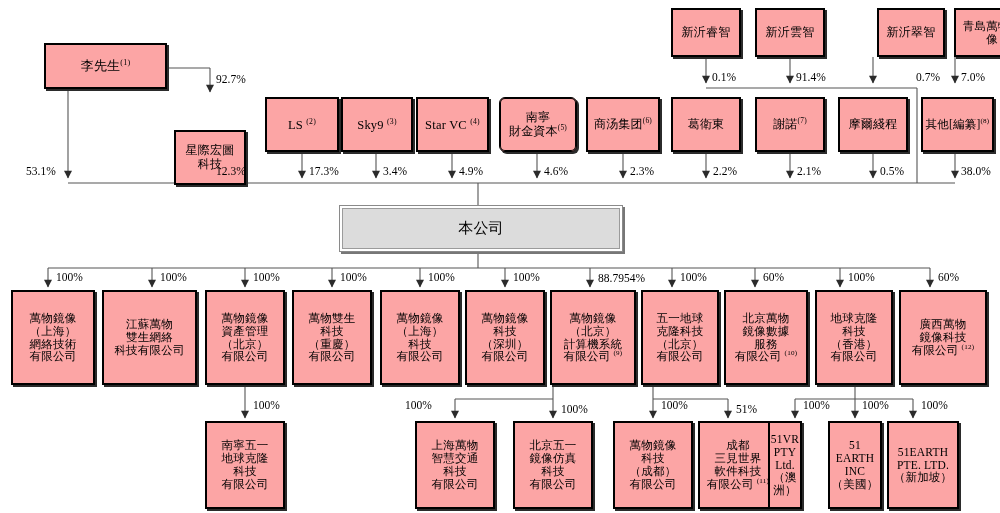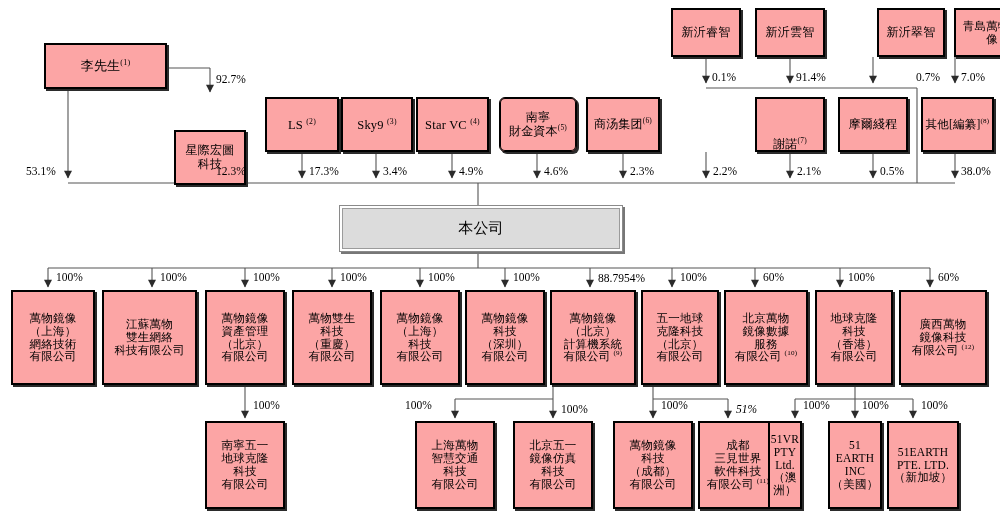--- a/index.html
+++ b/index.html
@@ -129,21 +129,24 @@
   <div class="node heavy" style="left:416px;top:97px;width:73px;height:55px;font-size:12.5px;">
     <span class="txt"><span>Star VC</span> <span class="sup">(4)</span></span>
   </div>
   <div class="node heavy" style="left:499px;top:97px;width:78px;height:55px;font-size:12px;border-radius:6px;">
     <span class="txt"><span>南寧
 財金資本</span><span class="sup">(5)</span></span>
   </div>
   <div class="node heavy" style="left:586px;top:97px;width:74px;height:55px;font-size:12px;">
     <span class="txt"><span>商汤集团</span><span class="sup">(6)</span></span>
   </div>
-  <div class="node heavy" style="left:755px;top:97px;width:70px;height:55px;font-size:12px;align-items:flex-end;">
+  <div class="node heavy" style="left:671px;top:97px;width:70px;height:55px;font-size:12px;">
+    <span class="txt">葛衛東</span>
+  </div>
+  <div class="node heavy" style="left:755px;top:97px;width:70px;height:55px;font-size:12px;">
     <span class="txt"><span>謝諾</span><span class="sup">(7)</span></span>
   </div>
   <div class="node heavy" style="left:838px;top:97px;width:70px;height:55px;font-size:12px;">
     <span class="txt">摩爾綫程</span>
   </div>
   <div class="node heavy" style="left:921px;top:97px;width:73px;height:55px;font-size:11.5px;">
     <span class="txt"><span>其他[編纂]</span><span class="sup">(8)</span></span>
   </div>
 
   <div class="lbl" style="left:216px;top:165px;">12.3%</div>
@@ -235,21 +238,21 @@
   <div class="node heavy" style="left:899px;top:290px;width:88px;height:95px;font-size:11.5px;">
     <span class="txt"><span>廣西萬物
 鏡像科技
 有限公司</span> <span class="sup">(12)</span></span>
   </div>
 
   <div class="lbl" style="left:253px;top:399px;">100%</div>
   <div class="lbl" style="left:405px;top:399px;">100%</div>
   <div class="lbl" style="left:561px;top:403px;">100%</div>
   <div class="lbl" style="left:661px;top:399px;">100%</div>
-  <div class="lbl" style="left:736px;top:403px;font-style:italic;">51%</div>
+  <div class="lbl" style="left:736px;top:403px;">51%</div>
   <div class="lbl" style="left:803px;top:399px;">100%</div>
   <div class="lbl" style="left:862px;top:399px;">100%</div>
   <div class="lbl" style="left:921px;top:399px;">100%</div>
 
   <div class="node heavy" style="left:205px;top:421px;width:80px;height:88px;font-size:11.5px;">
     <span class="txt">南寧五一
 地球克隆
 科技
 有限公司</span>
   </div>

